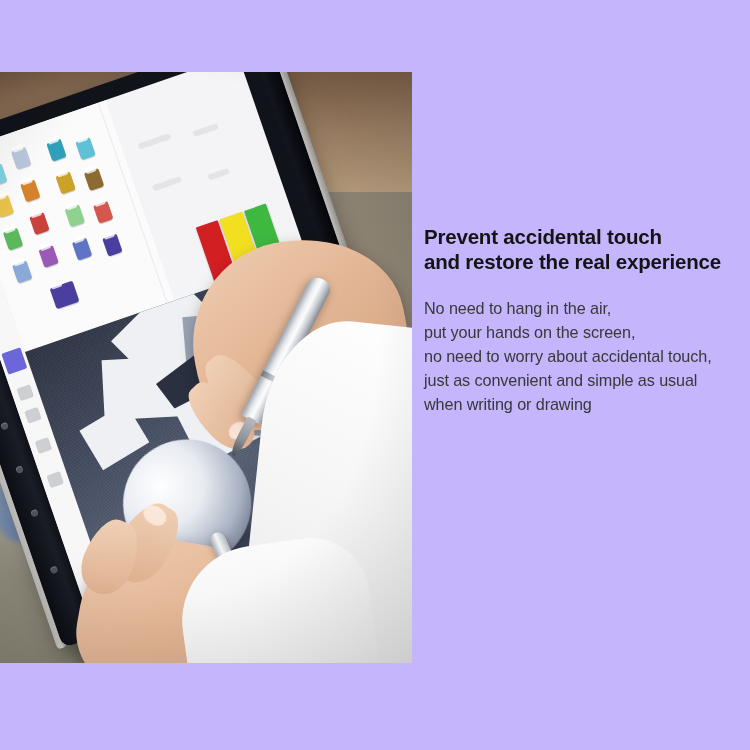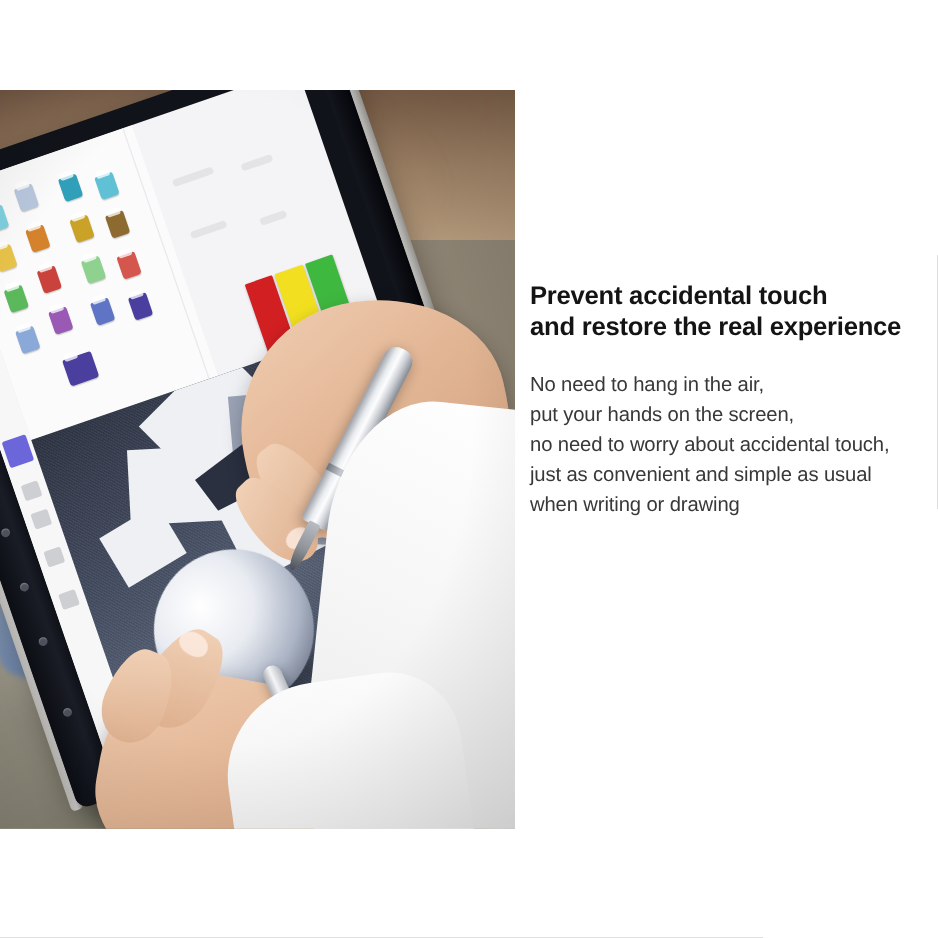--- a/index.html
+++ b/index.html
@@ -11,21 +11,21 @@
     width: 750px;
     height: 750px;
     overflow: hidden;
     font-family: "Liberation Sans", sans-serif;
   }
 
   #page {
     position: relative;
     width: 750px;
     height: 750px;
-    background: #ffffff;
+    background: #c4b5fd;
   }
 
   
   #photo {
     position: absolute;
     left: 0;
     top: 72px;
     width: 412px;
     height: 591px;
     overflow: hidden;

